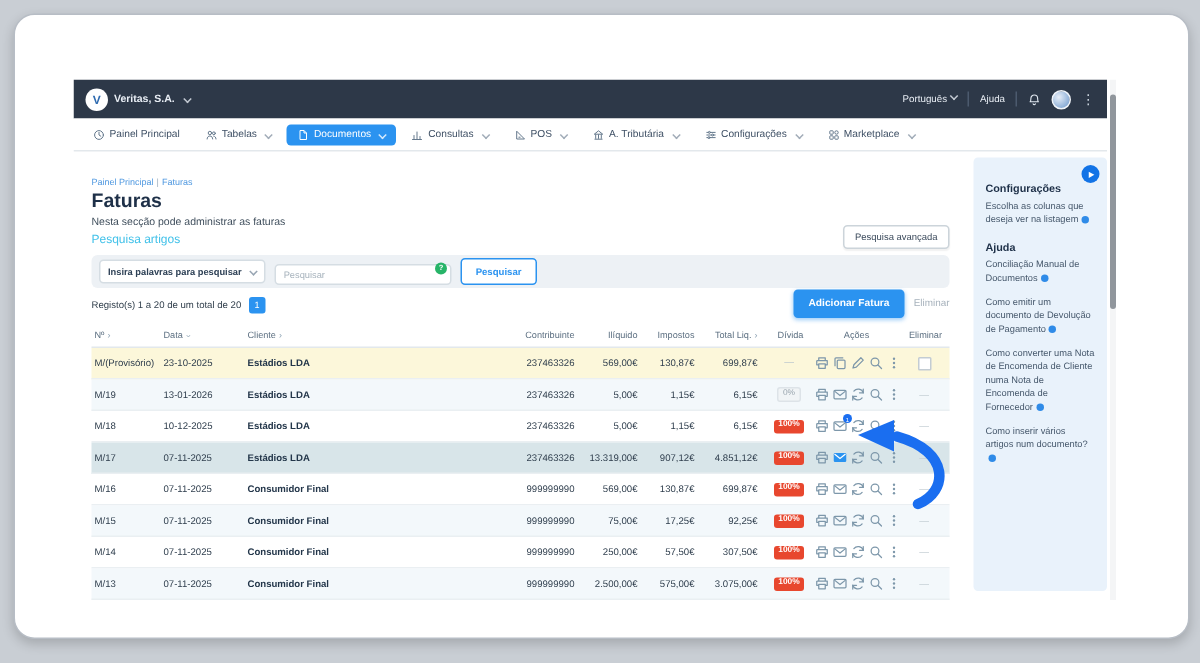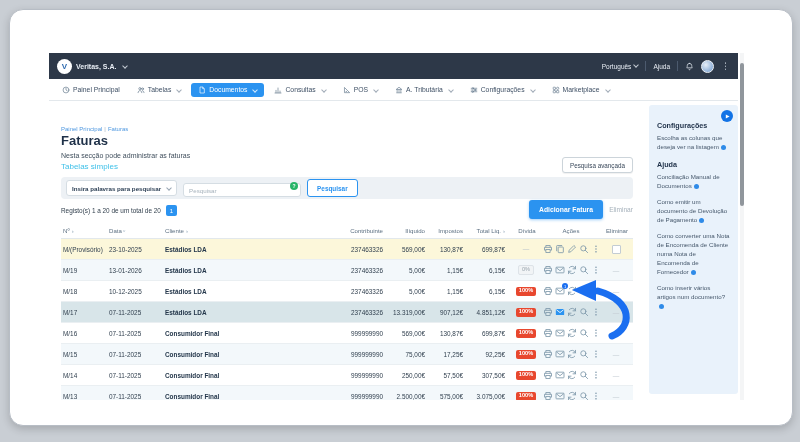--- a/index.html
+++ b/index.html
@@ -26,21 +26,21 @@
 
   
   .menubar{position:absolute;left:0;top:26px;width:689px;height:22px;background:#fff;
            border-bottom:1px solid #e3e8ec;display:flex;align-items:center;gap:3px;padding:0 6px;box-sizing:border-box;}
   .menu-item{display:flex;align-items:center;gap:3px;font-size:6.8px;color:#3f5065;padding:3px 7px;border-radius:3px;cursor:pointer;}
   .menu-item .icn svg{width:8px;height:8px;display:block;stroke:#64788c;}
   .menu-item.active{background:var(--accent,#2797f3);color:#fff;}
   .menu-item.active .icn svg{stroke:#fff;}
 
   
-  .main{position:absolute;left:0;top:16px;width:600px;height:347px;}
+  .main{position:absolute;left:0;top:9px;width:600px;height:347px;}
   .breadcrumb{position:absolute;left:12px;top:57px;font-size:6px;color:#4f98e0;}
   .bc-sep{color:#9fb0bf;margin:0 2px;}
   .page-title{position:absolute;left:12px;top:64px;font-size:13px;font-weight:bold;color:#1e3048;}
   .page-subtitle{position:absolute;left:12px;top:83px;font-size:7px;color:#3f4e5c;}
   .section-label{position:absolute;left:12px;top:93px;font-size:8px;color:#41c1e9;}
   .adv-btn{position:absolute;left:513px;top:88px;width:71px;height:16px;box-sizing:border-box;background:#fff;
            border:1px solid #ccd4da;border-radius:3px;font-size:6.3px;color:#39485a;display:flex;align-items:center;
            justify-content:center;box-shadow:0 1px 1px rgba(0,0,0,.06);cursor:pointer;}
   .searchbar{position:absolute;left:12px;top:108px;width:572px;height:22px;box-sizing:border-box;background:#edf1f5;
              border-radius:4px;display:flex;align-items:center;gap:6px;padding:0 5px;}
@@ -223,21 +223,21 @@
           <span class="chev" style="color: rgb(138, 151, 166);"></span>
         </div>
       </div>
 
     <div class="main">
       <div class="breadcrumb">
         <span>Painel Principal</span><span class="bc-sep">|</span><span>Faturas</span>
       </div>
       <div class="page-title">Faturas</div>
       <div class="page-subtitle">Nesta secção pode administrar as faturas</div>
-      <div class="section-label">Tabelas simples</div>
+      <div class="section-label">Pesquisa artigos</div>
       <div class="adv-btn">Pesquisa avançada</div>
 
       <div class="searchbar">
         <div class="filter-select">
           <span>Insira palavras para pesquisar</span>
           <span class="chev" style="color:#7e8fa0"></span>
         </div>
         <div class="inputwrap">
           <input class="search-input" type="text" placeholder="Pesquisar" style="">
           <span class="help-dot">?</span>

